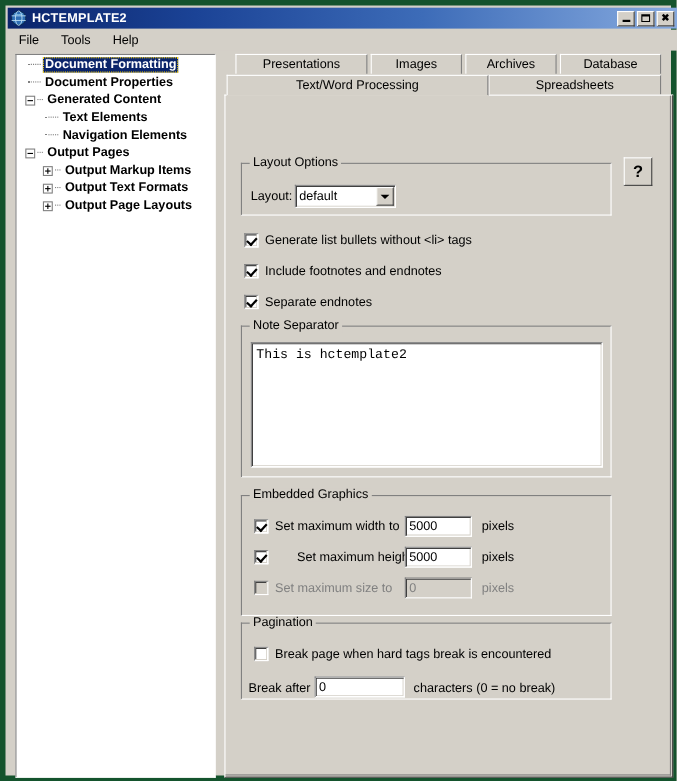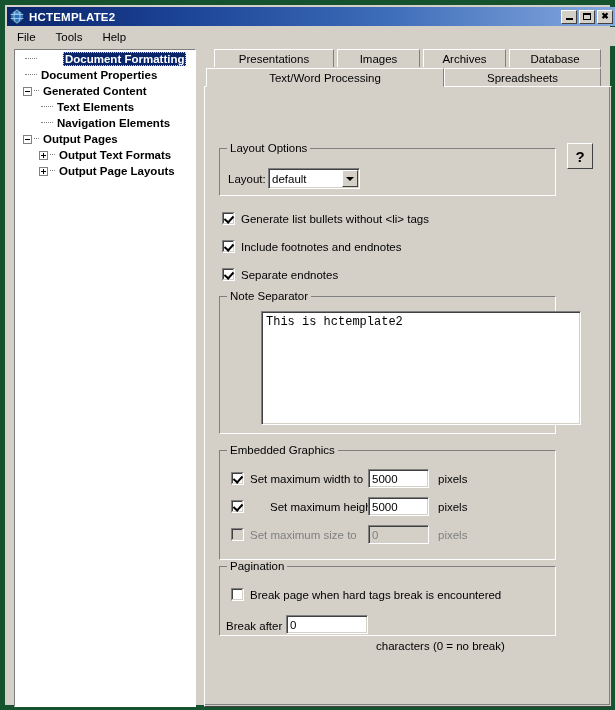--- a/index.html
+++ b/index.html
@@ -218,21 +218,20 @@
     background: #ffffff;
     border-top: 1px solid #808080; border-left: 1px solid #808080;
     border-right: 1px solid #ffffff; border-bottom: 1px solid #ffffff;
     box-shadow: inset 1px 1px 0 #404040, inset -1px -1px 0 #d4d0c8;
     box-sizing: border-box;
     font-family: "Liberation Mono", monospace;
     font-size: 12px; color: #000;
     padding: 3px 4px;
     white-space: pre-wrap;
     overflow: hidden;
-    margin-left: 33px;
   }
   .helpbtn {
     position: absolute;
     width: 26px; height: 26px;
     background: #d4d0c8;
     border-top: 1px solid #ffffff; border-left: 1px solid #ffffff;
     border-right: 1px solid #404040; border-bottom: 1px solid #404040;
     box-sizing: border-box;
     display: flex; align-items: center; justify-content: center;
     font-size: 15px; font-weight: bold; color: #000;
@@ -272,21 +271,21 @@
     <div class="menu-item">File</div>
     <div class="menu-item">Tools</div>
     <div class="menu-item">Help</div>
   </div>
 
   <div class="client">
 
     <div class="treepanel">
       <div class="treepanel-inner">
 
-        <div class="tnode sel" style="padding-left:10px;gap:24px;">
+        <div class="tnode sel" style="padding-left:10px;">
           <div class="tdots" style="width:12px;"></div>
           <span class="lbl">Document Formatting</span>
         </div>
 
         <div class="tnode" style="padding-left:10px;">
           <div class="tdots" style="width:12px;"></div>
           <span class="lbl">Document Properties</span>
         </div>
 
         <div class="tnode" style="padding-left:8px;">
@@ -304,20 +303,25 @@
           <div class="tdots" style="width:12px;"></div>
           <span class="lbl">Navigation Elements</span>
         </div>
 
         <div class="tnode" style="padding-left:8px;">
           <div class="tbox"></div>
           <div class="tdots" style="width:5px;"></div>
           <span class="lbl">Output Pages</span>
         </div>
 
+        <div class="tnode" style="padding-left:24px;">
+          <div class="tbox plus"></div>
+          <div class="tdots" style="width:5px;"></div>
+          <span class="lbl">Output Markup Items</span>
+        </div>
 
         <div class="tnode" style="padding-left:24px;">
           <div class="tbox plus"></div>
           <div class="tdots" style="width:5px;"></div>
           <span class="lbl">Output Text Formats</span>
         </div>
 
         <div class="tnode" style="padding-left:24px;">
           <div class="tbox plus"></div>
           <div class="tdots" style="width:5px;"></div>
@@ -403,20 +407,20 @@
           <div class="group" style="left:14px; top:479px; width:337px; height:70px;">
             <div class="group-title">Pagination</div>
 
             <div class="cb-row" style="left:11px; top:21px;">
               <span class="checkbox"></span>
               <span class="cb-label">Break page when hard tags break is encountered</span>
             </div>
 
             <div class="plain" style="left:6px; top:53px;">Break after</div>
             <div class="textfield" style="position:absolute; left:66px; top:48px; width:82px; height:19px;">0</div>
-            <div class="plain" style="left:156px; top:53px;margin-top:20px;">characters (0 = no break)</div>
+            <div class="plain" style="left:156px; top:53px;">characters (0 = no break)</div>
           </div>
 
         </div>
       </div>
     </div>
   </div>
 </div>
 
 </body></html>

